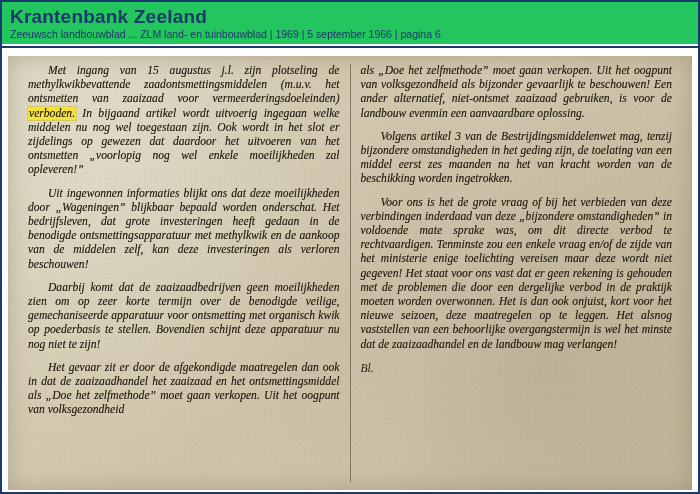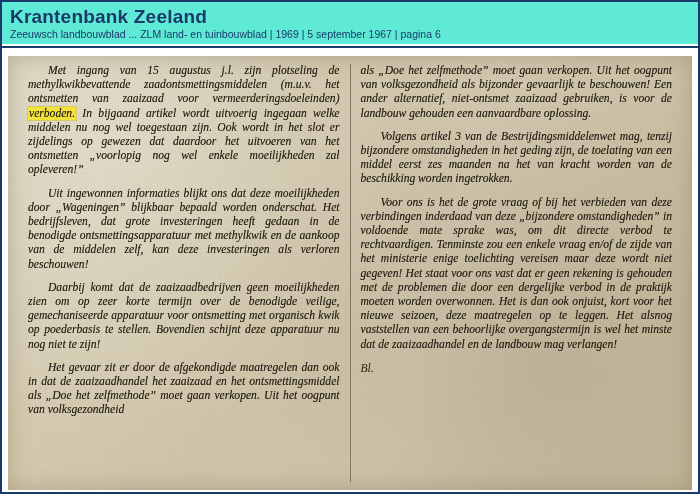--- a/index.html
+++ b/index.html
@@ -17,21 +17,21 @@
     position: relative;
     width: 700px;
     height: 494px;
     box-sizing: border-box;
     border: 2px solid #1a3a6b;
     background: #ffffff;
     overflow: hidden;
   }
   .masthead {
     padding: 4px 8px 3px 8px;
-    background: #5eead4;
+    background: #22c55e;
   }
   .masthead-title {
     font-family: "Liberation Sans", sans-serif;
     font-weight: bold;
     font-size: 19px;
     color: #1a3a6b;
     letter-spacing: 0.2px;
     line-height: 21px;
   }
   .masthead-sub {
@@ -114,36 +114,36 @@
     padding-right: 12px;
   }
 </style>
 </head>
 <body>
 
 <div class="page">
 
   <div class="masthead">
     <div class="masthead-title">Krantenbank Zeeland</div>
-    <div class="masthead-sub">Zeeuwsch landbouwblad ... ZLM land- en tuinbouwblad | 1969 | 5 september 1967 | pagina 6</div>
+    <div class="masthead-sub">Zeeuwsch landbouwblad ... ZLM land- en tuinbouwblad | 1969 | 5 september 1966 | pagina 6</div>
   </div>
   <div class="masthead-rule"></div>
 
   <div class="scan">
     <div class="columns">
 
       <div class="col col-left">
         <p class="para"><span>Met ingang van 15 augustus j.l. zijn plotseling de methylkwikbevattende zaadontsmettingsmiddelen (m.u.v. het ontsmetten van zaaizaad voor vermeerderingsdoeleinden) </span><span class="hl">verboden.</span><span> In bijgaand artikel wordt uitvoerig ingegaan welke middelen nu nog wel toegestaan zijn. Ook wordt in het slot er zijdelings op gewezen dat daardoor het uitvoeren van het ontsmetten „voorlopig nog wel enkele moeilijkheden zal opleveren!”</span></p>
         <p class="para">Uit ingewonnen informaties blijkt ons dat deze moeilijkheden door „Wageningen” blijkbaar bepaald worden onderschat. Het bedrijfsleven, dat grote investeringen heeft gedaan in de benodigde ontsmettingsapparatuur met methylkwik en de aankoop van de middelen zelf, kan deze investeringen als verloren beschouwen!</p>
         <p class="para">Daarbij komt dat de zaaizaadbedrijven geen moeilijkheden zien om op zeer korte termijn over de benodigde veilige, gemechaniseerde apparatuur voor ontsmetting met organisch kwik op poederbasis te stellen. Bovendien schijnt deze apparatuur nu nog niet te zijn!</p>
         <p class="para">Het gevaar zit er door de afgekondigde maatregelen dan ook in dat de zaaizaadhandel het zaaizaad en het ontsmettingsmiddel als „Doe het zelfmethode” moet gaan verkopen. Uit het oogpunt van volksgezondheid</p>
       </div>
 
       <div class="col col-right">
-        <p class="para no-indent">als „Doe het zelfmethode” moet gaan verkopen. Uit het oogpunt van volksgezondheid als bijzonder gevaarlijk te beschouwen! Een ander alternatief, niet-ontsmet zaaizaad gebruiken, is voor de landbouw gehouden een aanvaardbare oplossing.</p>
+        <p class="para no-indent">als „Doe het zelfmethode” moet gaan verkopen. Uit het oogpunt van volksgezondheid als bijzonder gevaarlijk te beschouwen! Een ander alternatief, niet-ontsmet zaaizaad gebruiken, is voor de landbouw evenmin een aanvaardbare oplossing.</p>
         <p class="para">Volgens artikel 3 van de Bestrijdingsmiddelenwet mag, tenzij bijzondere omstandigheden in het geding zijn, de toelating van een middel eerst zes maanden na het van kracht worden van de beschikking worden ingetrokken.</p>
         <p class="para">Voor ons is het de grote vraag of bij het verbieden van deze verbindingen inderdaad van deze „bijzondere omstandigheden” in voldoende mate sprake was, om dit directe verbod te rechtvaardigen. Tenminste zou een enkele vraag en/of de zijde van het ministerie enige toelichting vereisen maar deze wordt niet gegeven! Het staat voor ons vast dat er geen rekening is gehouden met de problemen die door een dergelijke verbod in de praktijk moeten worden overwonnen. Het is dan ook onjuist, kort voor het nieuwe seizoen, deze maatregelen op te leggen. Het alsnog vaststellen van een behoorlijke overgangstermijn is wel het minste dat de zaaizaadhandel en de landbouw mag verlangen!</p>
         <div class="sign">Bl.</div>
       </div>
 
     </div>
   </div>
 
 </div>
 

